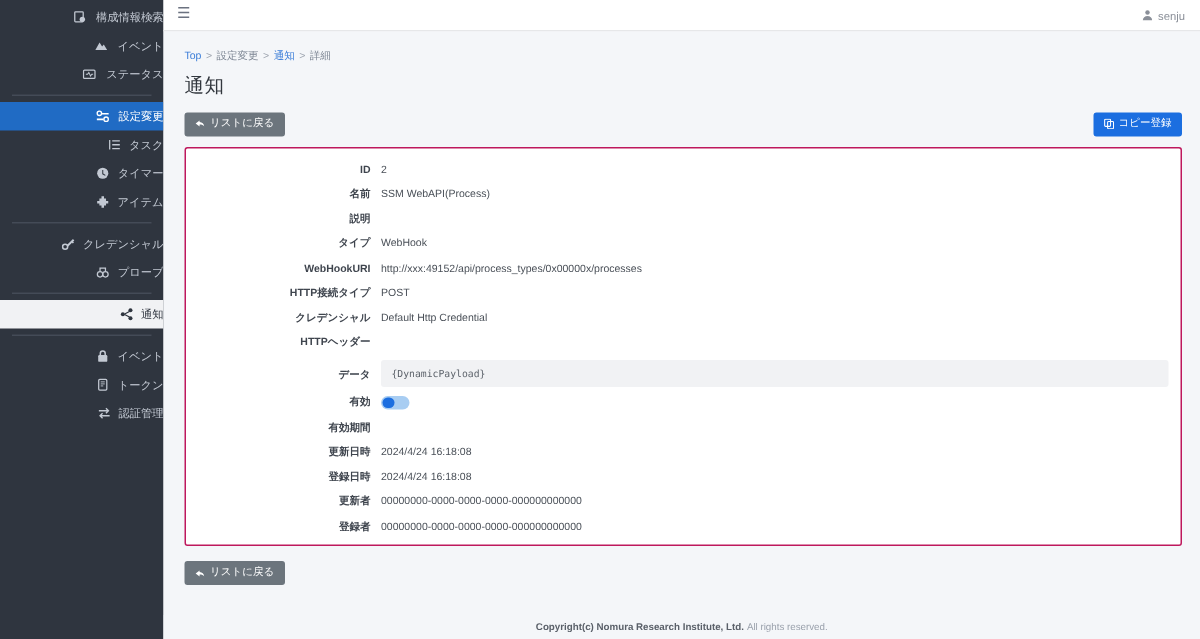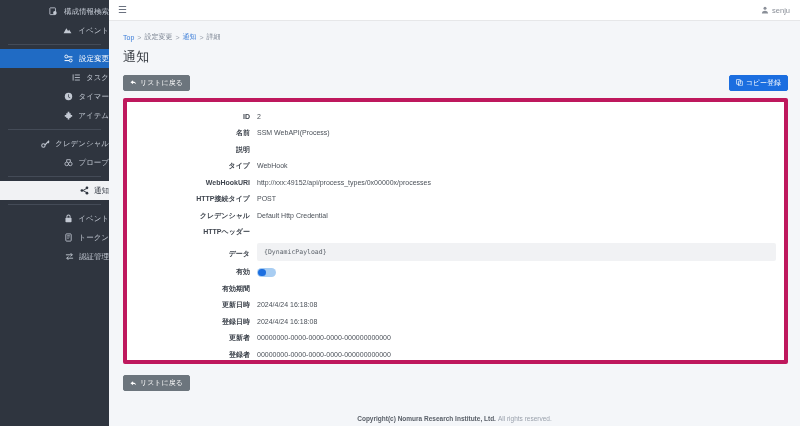--- a/index.html
+++ b/index.html
@@ -104,21 +104,21 @@
     border: 1px solid transparent; cursor: pointer; white-space: nowrap;
     line-height: 1.1;
   }
   .btn svg { width: 7px; height: 7px; }
   .btn-secondary { background: #6c757d; color: #fff; border-color: #6c757d; }
   .btn-primary { background: #1b6ee0; color: #fff; border-color: #1b6ee0; }
 
   .card {
     margin: 7px 12px 0 14px;
     background: #ffffff;
-    border: 4px solid #be185d;
+    border: 1px solid #be185d;
     border-radius: 2px;
     padding: 9px 8px 12px 8px;
     height: 266px;
   }
 
   .frow { display: flex; align-items: flex-start; margin-bottom: 5.5px; }
   .flabel {
     width: 122px; flex: 0 0 122px;
     text-align: right; padding-right: 7px;
     font-size: 7px; font-weight: bold; color: #3f454e;
@@ -177,20 +177,29 @@
           <span class="lbl">構成情報検索</span>
           <span class="chev">‹</span>
         </div>
         <div class="nav-item">
           <span class="ico">
             <svg viewBox="0 0 16 16" fill="currentColor">
               <path d="M1 13 6 4l3 5 2-2.5L15 13z"></path>
             </svg>
           </span>
           <span class="lbl">イベント</span>
+        </div>
+        <div class="nav-item">
+          <span class="ico">
+            <svg viewBox="0 0 16 16" fill="none" stroke="currentColor" stroke-width="1.5">
+              <rect x="1.2" y="3" width="13.6" height="10" rx="1.2"></rect>
+              <path d="M4 8h2l1.5-2.2L9.5 10 11 8h1.6" stroke-width="1.2"></path>
+            </svg>
+          </span>
+          <span class="lbl">ステータス</span>
         </div>
         <div class="nav-sep"></div>
         <div class="nav-item active">
           <span class="ico">
             <svg viewBox="0 0 16 16" fill="currentColor">
               <circle cx="4" cy="4.5" r="2.6" fill="none" stroke="currentColor" stroke-width="1.6"></circle>
               <path d="M7 4.2h8v1.8H7z"></path>
               <circle cx="12" cy="11.5" r="2.6" fill="none" stroke="currentColor" stroke-width="1.6"></circle>
               <path d="M1 10.8h8v1.8H1z"></path>
             </svg>

